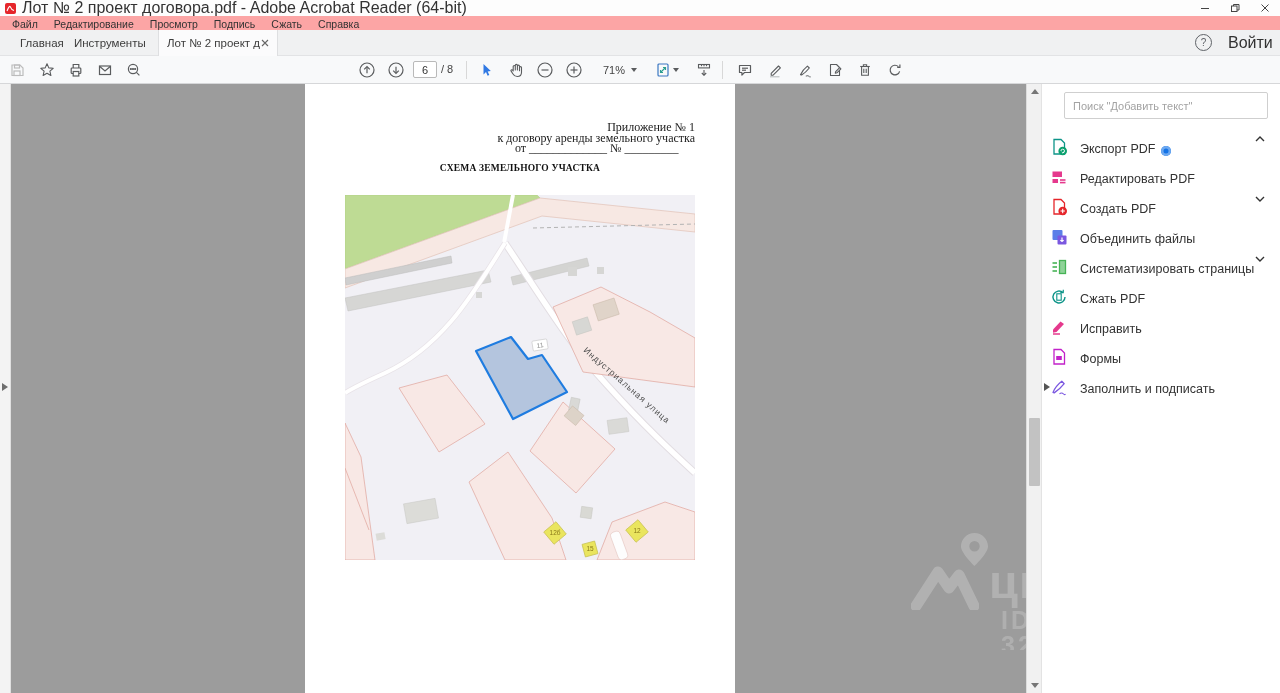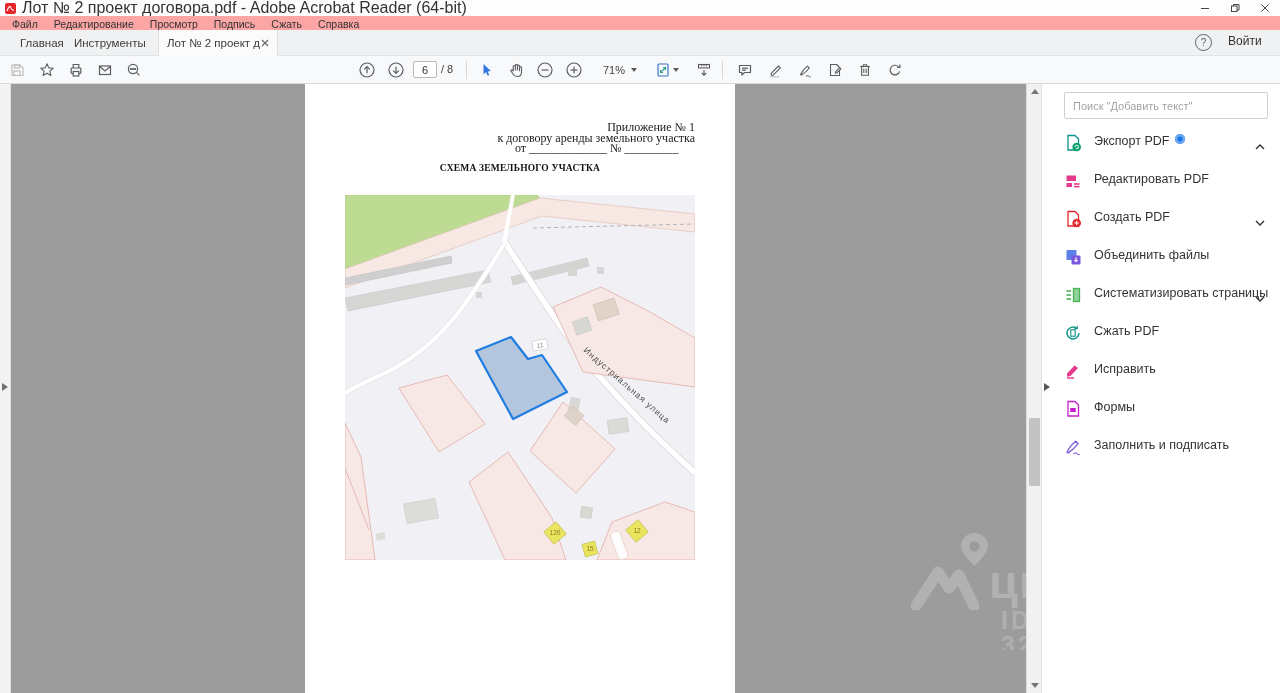--- a/index.html
+++ b/index.html
@@ -19,21 +19,21 @@
   .menu-item { font-size:10.5px; color:#333; padding:0 8px; }
 
   
   .tabbar { position:absolute; top:30px; left:0; right:0; height:26px; background:#f0f1f2; border-bottom:1px solid #e2e3e5; }
   .tab { position:absolute; top:0; height:26px; display:flex; align-items:center; font-size:11.5px; color:#3c3c3c; }
   .tab-home { left:8px; padding:0 12px; }
   .tab-tools { left:62px; padding:0 12px; }
   .tab-doc { left:158px; width:120px; background:#fbfbfc; border-left:1px solid #dedfe1; border-right:1px solid #dedfe1; padding:0 8px; justify-content:space-between; }
   .tab-doc .tab-label { white-space:nowrap; overflow:hidden; max-width:95px; }
   .help-btn { position:absolute; top:4px; left:1195px; width:17px; height:17px; border:1.2px solid #5f6368; border-radius:50%; display:flex; align-items:center; justify-content:center; font-size:10px; color:#5f6368; }
-  .signin-btn { position:absolute; top:4px; left:1228px; height:18px; font-size:12px; color:#323232; display:flex; }
+  .signin-btn { position:absolute; top:4px; left:1228px; height:18px; font-size:16px; color:#323232; display:flex; align-items:center; }
 
   
   .toolbar { position:absolute; top:56px; left:0; right:0; height:28px; background:#f8f9fa; border-bottom:1px solid #d6d7d9; }
   .tbtn { position:absolute; top:3px; width:24px; height:22px; display:flex; align-items:center; justify-content:center; }
   .tsep { position:absolute; top:5px; width:1px; height:18px; background:#d8d8d8; }
   .pagebox { position:absolute; top:5px; left:413px; width:24px; height:17px; background:#fff; border:1px solid #b9b9b9; border-radius:2px; font-size:11px; color:#333; display:flex; align-items:center; justify-content:center; }
   .pagetotal { position:absolute; top:7px; left:441px; font-size:11px; color:#444; }
   .zoombox { position:absolute; top:5px; left:596px; width:48px; height:17px; display:flex; align-items:center; justify-content:center; gap:6px; font-size:11px; color:#444; }
   .caret-down { width:0; height:0; border-left:3.5px solid transparent; border-right:3.5px solid transparent; border-top:4px solid #5a5c5e; }
 
@@ -65,21 +65,21 @@
   .tri-up { width:0; height:0; border-left:4px solid transparent; border-right:4px solid transparent; border-bottom:5px solid #767676; }
   .tri-down { width:0; height:0; border-left:4px solid transparent; border-right:4px solid transparent; border-top:5px solid #767676; }
   .scroll-thumb { position:absolute; left:2px; top:334px; width:11px; height:68px; background:#c2c2c2; border-radius:1px; }
 
   
   .sidebar { position:absolute; left:1041px; top:0; bottom:0; right:0; background:#fff; border-left:1px solid #e3e3e3; }
   .panel-handle { position:absolute; left:2px; top:299px; width:0; height:0; border-top:4.5px solid transparent; border-bottom:4.5px solid transparent; border-left:6px solid #555; }
   .search-box { position:absolute; left:22px; top:8px; width:204px; height:27px; border:1px solid #cfcfcf; border-radius:2px; font-family:"Liberation Sans",sans-serif; font-size:11px; color:#333; padding:0 8px; outline:none; background:#fff; }
   .search-box::placeholder { color:#a3a3a3; }
   .tool-list { position:absolute; left:0; right:0; top:42px; }
-  .srow { position:relative; height:30px; display:flex; align-items:flex-start; padding-left:22px;margin-top:8px; }
+  .srow { position:relative; height:30px; display:flex; align-items:flex-end; padding-left:8px; }
   .sicon { width:18px; height:18px; flex:0 0 auto; display:flex; align-items:center; justify-content:center; }
   .slabel { margin-left:12px; font-size:12.5px; color:#323232; white-space:nowrap; }
   .badge { width:10px; height:10px; margin-left:6px; border-radius:50%; background:#1473e6; box-shadow:inset 0 0 0 2.5px #6ea9f0; }
   .chev { position:absolute; right:14px; top:9px; }
 
   svg { display:block; }
 </style>
 </head>
 <body>
 

